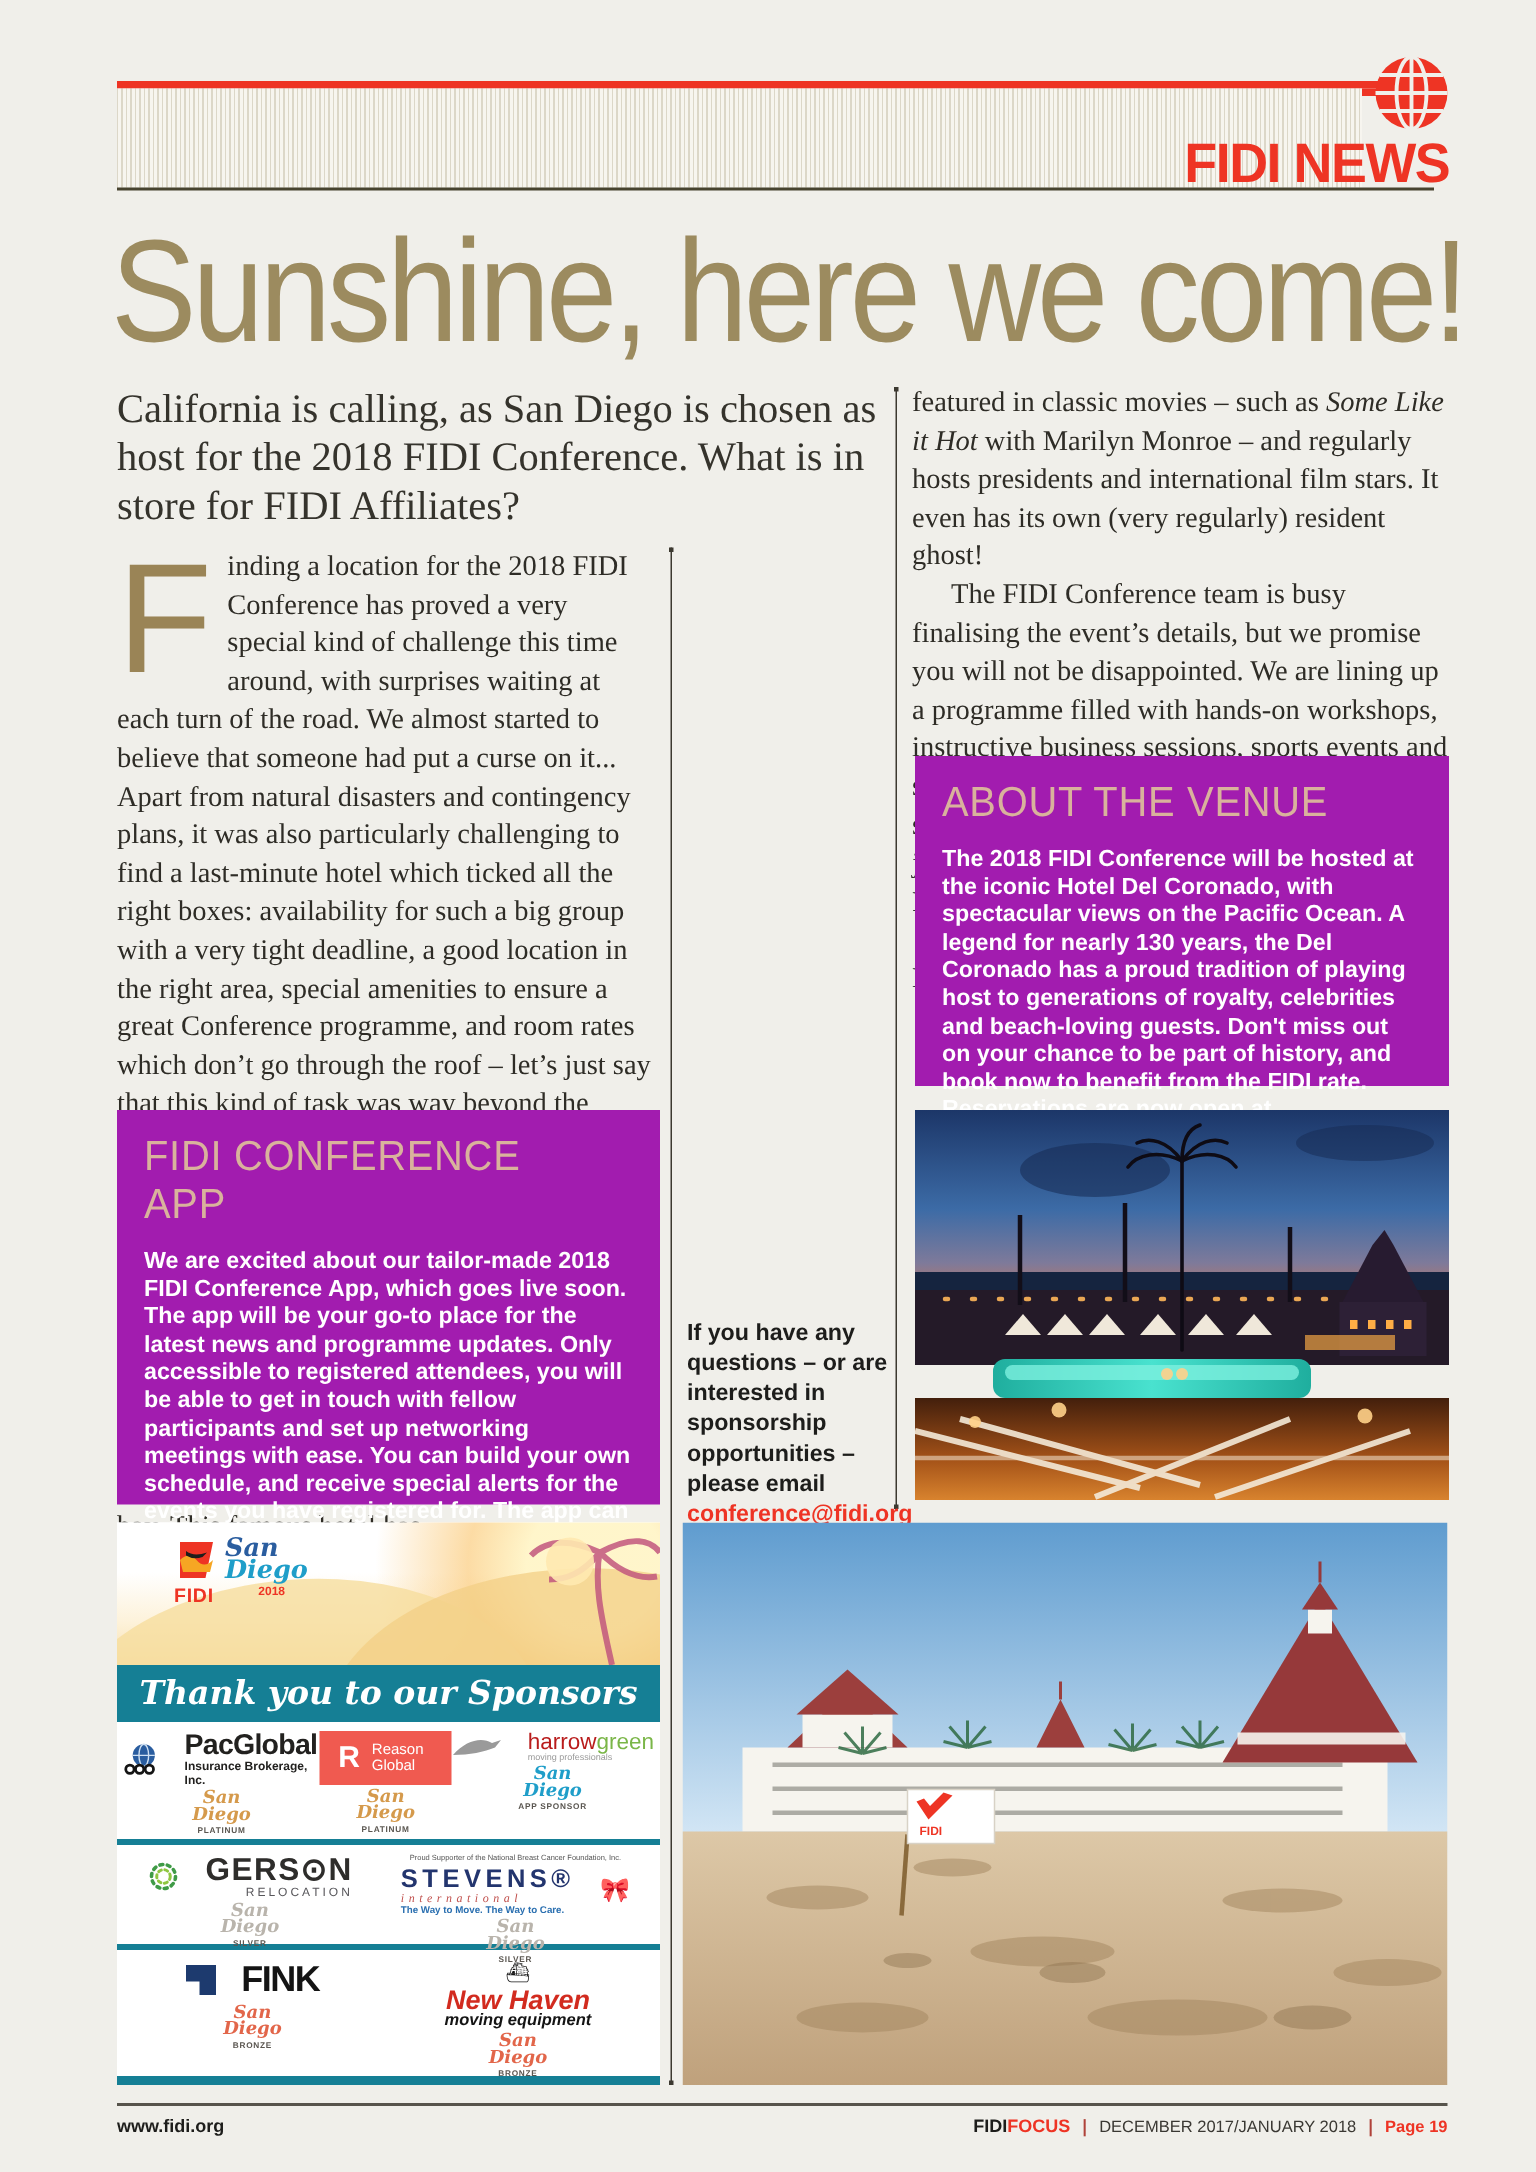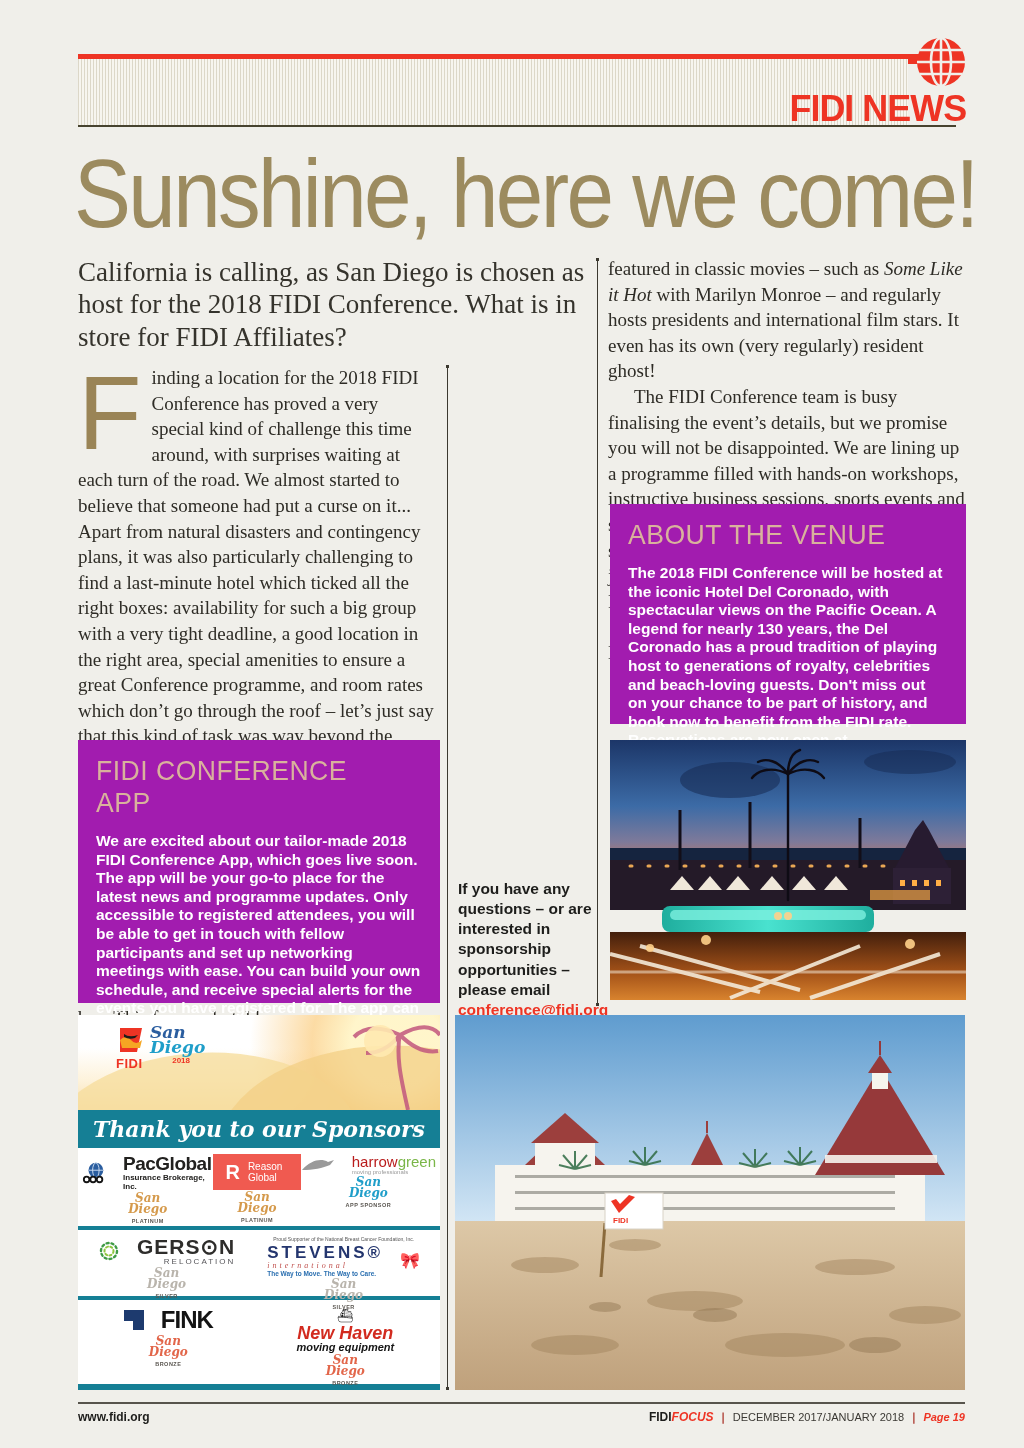--- a/index.html
+++ b/index.html
@@ -150,21 +150,21 @@
   .nh-sub  { font-weight:bold; font-style:italic; font-size:11px; color:#141414; line-height:1; }
   .nh-ship { color:#141414; font-size:13px; }
 
   
   .foot-rule { left:78px; top:1402px; width:887px; height:2px; background:#57544c; }
   .footer-left { left:78px; top:1410px; font-family:"Liberation Sans", sans-serif;
                  font-weight:bold; font-size:12px; color:#1d1d1b; }
   .footer-right { top:1410px; right:59px; font-family:"Liberation Sans", sans-serif;
                   font-size:11px; color:#3a3833; }
   .footer-right b { font-size:12px; color:#1d1d1b; }
-  .footer-right .red { color:#ee3424; font-weight:bold;font-style:italic; }
+  .footer-right .red { color:#ee3424; font-weight:bold; }
   .footer-right .sep { color:#b0433a; padding:0 5px; font-weight:bold; }
 </style>
 </head>
 <body>
 
 <div class="page">
 
   <div class="abs top-rule"></div>
   <svg class="abs globe" width="58" height="60" viewBox="0 0 58 60">
     <rect x="-10" y="25" width="24" height="5" fill="#ee3424"></rect>

